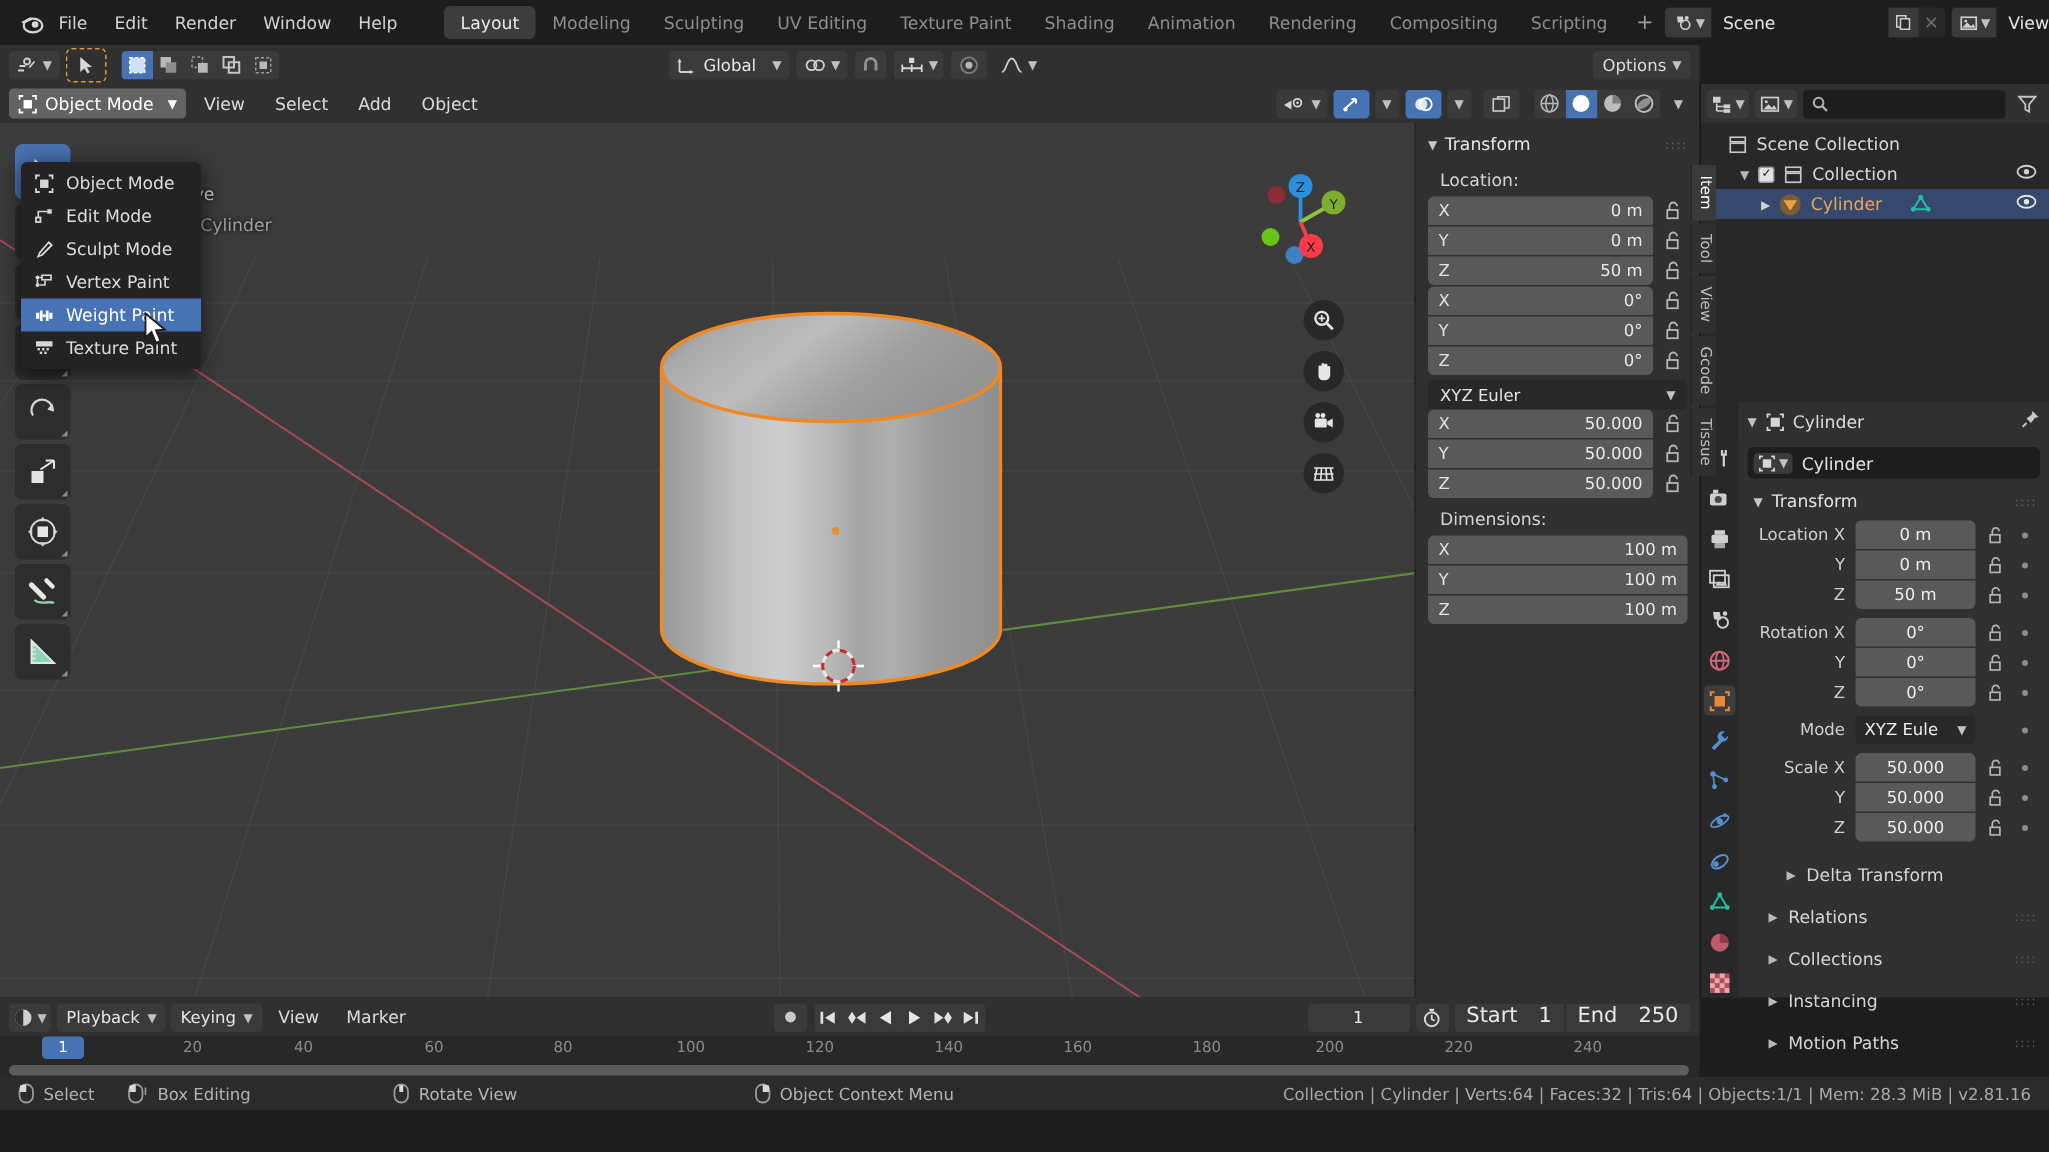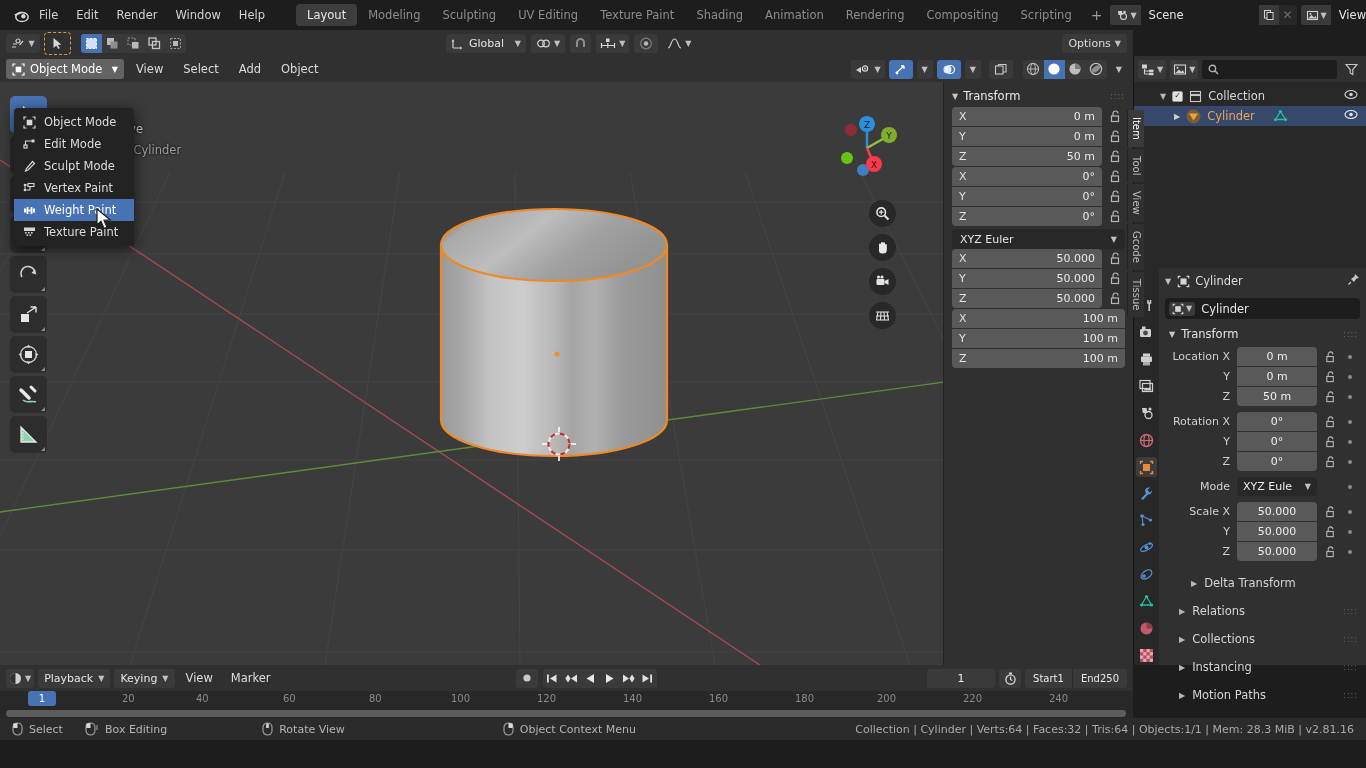--- a/index.html
+++ b/index.html
@@ -229,22 +229,22 @@
   }
   .tl-menu { padding: 2px 7px; font-size: 11.5px; color: #dcdcdc; }
   .tl-seg { display: flex; height: 19px; border-radius: 3px; overflow: hidden; margin-left: 6px; }
   .tl-seg > div { width: 19px; height: 19px; background: #3a3a3a; display:flex; align-items:center; justify-content:center; }
   .frame-field {
     height: 19px; min-width: 68px; background: #3a3a3a; border-radius: 3px;
     display: flex; align-items: center; justify-content: center; font-size: 11px; color: #e9e9e9;
   }
   .se-group { display: flex; height: 19px; border-radius: 3px; overflow: hidden; }
   .se-group > div {
-    background: #3a3a3a; height: 19px; display: flex; align-items: center; 
-    padding: 0 8px; font-size: 10px; color: #e9e9e9;
+    background: #3a3a3a; height: 19px; display: flex; align-items: flex-start; gap: 14px;
+    padding: 0 8px; font-size: 14px; color: #e9e9e9;
   }
   .tl-ruler { position: relative; height: 18px; background: #282828; font-size: 10px; color: #8b8b8b; }
   .tl-tick { position: absolute; top: 2px; }
   .playhead {
     position: absolute; top: 0px; width: 28px; height: 15px; background: #4772b3;
     border-radius: 3px; color: #fff; font-size: 10px; display: flex;
     align-items: center; justify-content: center;
   }
   .tl-scroll { position: absolute; left: 0; bottom: 0; width: 1133px; height: 9px; }
   .tl-scroll-bar { position: absolute; left: 6px; top: 1px; width: 1120px; height: 7px; background: #5c5c5c; border-radius: 4px; }
@@ -680,20 +680,21 @@
     </div>
   </div>
 
   <div class="npanel">
     <div class="npanel-head">
       <span class="tri">▼</span>
       <span class="ttl">Transform</span>
       <span class="grip">::::</span>
     </div>
 
+    <div class="sec-label">Location:</div>
     <div class="row">
       <div class="field top">
         <span class="lbl">X</span>
         <span class="val">0 m</span>
       </div>
       <div class="lock">
           <svg width="11" height="13" viewBox="0 0 11 13">
             <path d="M3 6 L3 3.5 A2.5 2.5 0 0 1 8 3.5" fill="none" stroke="#b5b5b5" stroke-width="1.2"></path>
             <rect x="1.5" y="6" width="7" height="5.5" fill="none" stroke="#b5b5b5" stroke-width="1.2"></rect>
           </svg>
@@ -796,20 +797,21 @@
         <span class="val">50.000</span>
       </div>
       <div class="lock">
           <svg width="11" height="13" viewBox="0 0 11 13">
             <path d="M3 6 L3 3.5 A2.5 2.5 0 0 1 8 3.5" fill="none" stroke="#b5b5b5" stroke-width="1.2"></path>
             <rect x="1.5" y="6" width="7" height="5.5" fill="none" stroke="#b5b5b5" stroke-width="1.2"></rect>
           </svg>
         </div>
     </div>
 
+    <div class="sec-label">Dimensions:</div>
     <div class="row">
       <div class="field top">
         <span class="lbl">X</span>
         <span class="val">100 m</span>
       </div>
     </div>
     <div class="row">
       <div class="field mid">
         <span class="lbl">Y</span>
         <span class="val">100 m</span>
@@ -856,20 +858,27 @@
             <path d="M6.8 6.8 L10 10" stroke="#b0b0b0" stroke-width="1.6"></path>
           </svg>
       </div>
       <div class="hbtn" style="padding:0 4px;background:transparent;">
         <svg width="13" height="13" viewBox="0 0 13 13">
             <path d="M1 1.5 L12 1.5 L7.8 6.5 L7.8 11.5 L5.2 10 L5.2 6.5 Z" fill="none" stroke="#c4c4c4" stroke-width="1.2"></path>
           </svg>
       </div>
     </div>
     <div class="otree">
+      <div class="orow" style="padding-left:18px;">
+        <svg width="13" height="13" viewBox="0 0 13 13" style="margin-right:6px;">
+            <rect x="1.5" y="1.5" width="10" height="3" fill="none" stroke="#c7c7c7" stroke-width="1.1"></rect>
+            <rect x="1.5" y="5.5" width="10" height="6" fill="none" stroke="#c7c7c7" stroke-width="1.1"></rect>
+          </svg>
+        <span class="oname">Scene Collection</span>
+      </div>
       <div class="orow" style="padding-left:26px;">
         <span style="font-size:8px;color:#b5b5b5;margin-right:6px;">▼</span>
         <span style="width:11px;height:11px;border:1px solid #9a9a9a;background:#e2e2e2;border-radius:2px;margin-right:6px;display:flex;align-items:center;justify-content:center;color:#1d1d1d;font-size:8px;line-height:1;">✓</span>
         <svg width="13" height="13" viewBox="0 0 13 13" style="margin-right:6px;">
             <rect x="1.5" y="1.5" width="10" height="3" fill="none" stroke="#c7c7c7" stroke-width="1.1"></rect>
             <rect x="1.5" y="5.5" width="10" height="6" fill="none" stroke="#c7c7c7" stroke-width="1.1"></rect>
           </svg>
         <span class="oname">Collection</span>
         <span class="eye">
           <svg width="14" height="11" viewBox="0 0 14 11">

